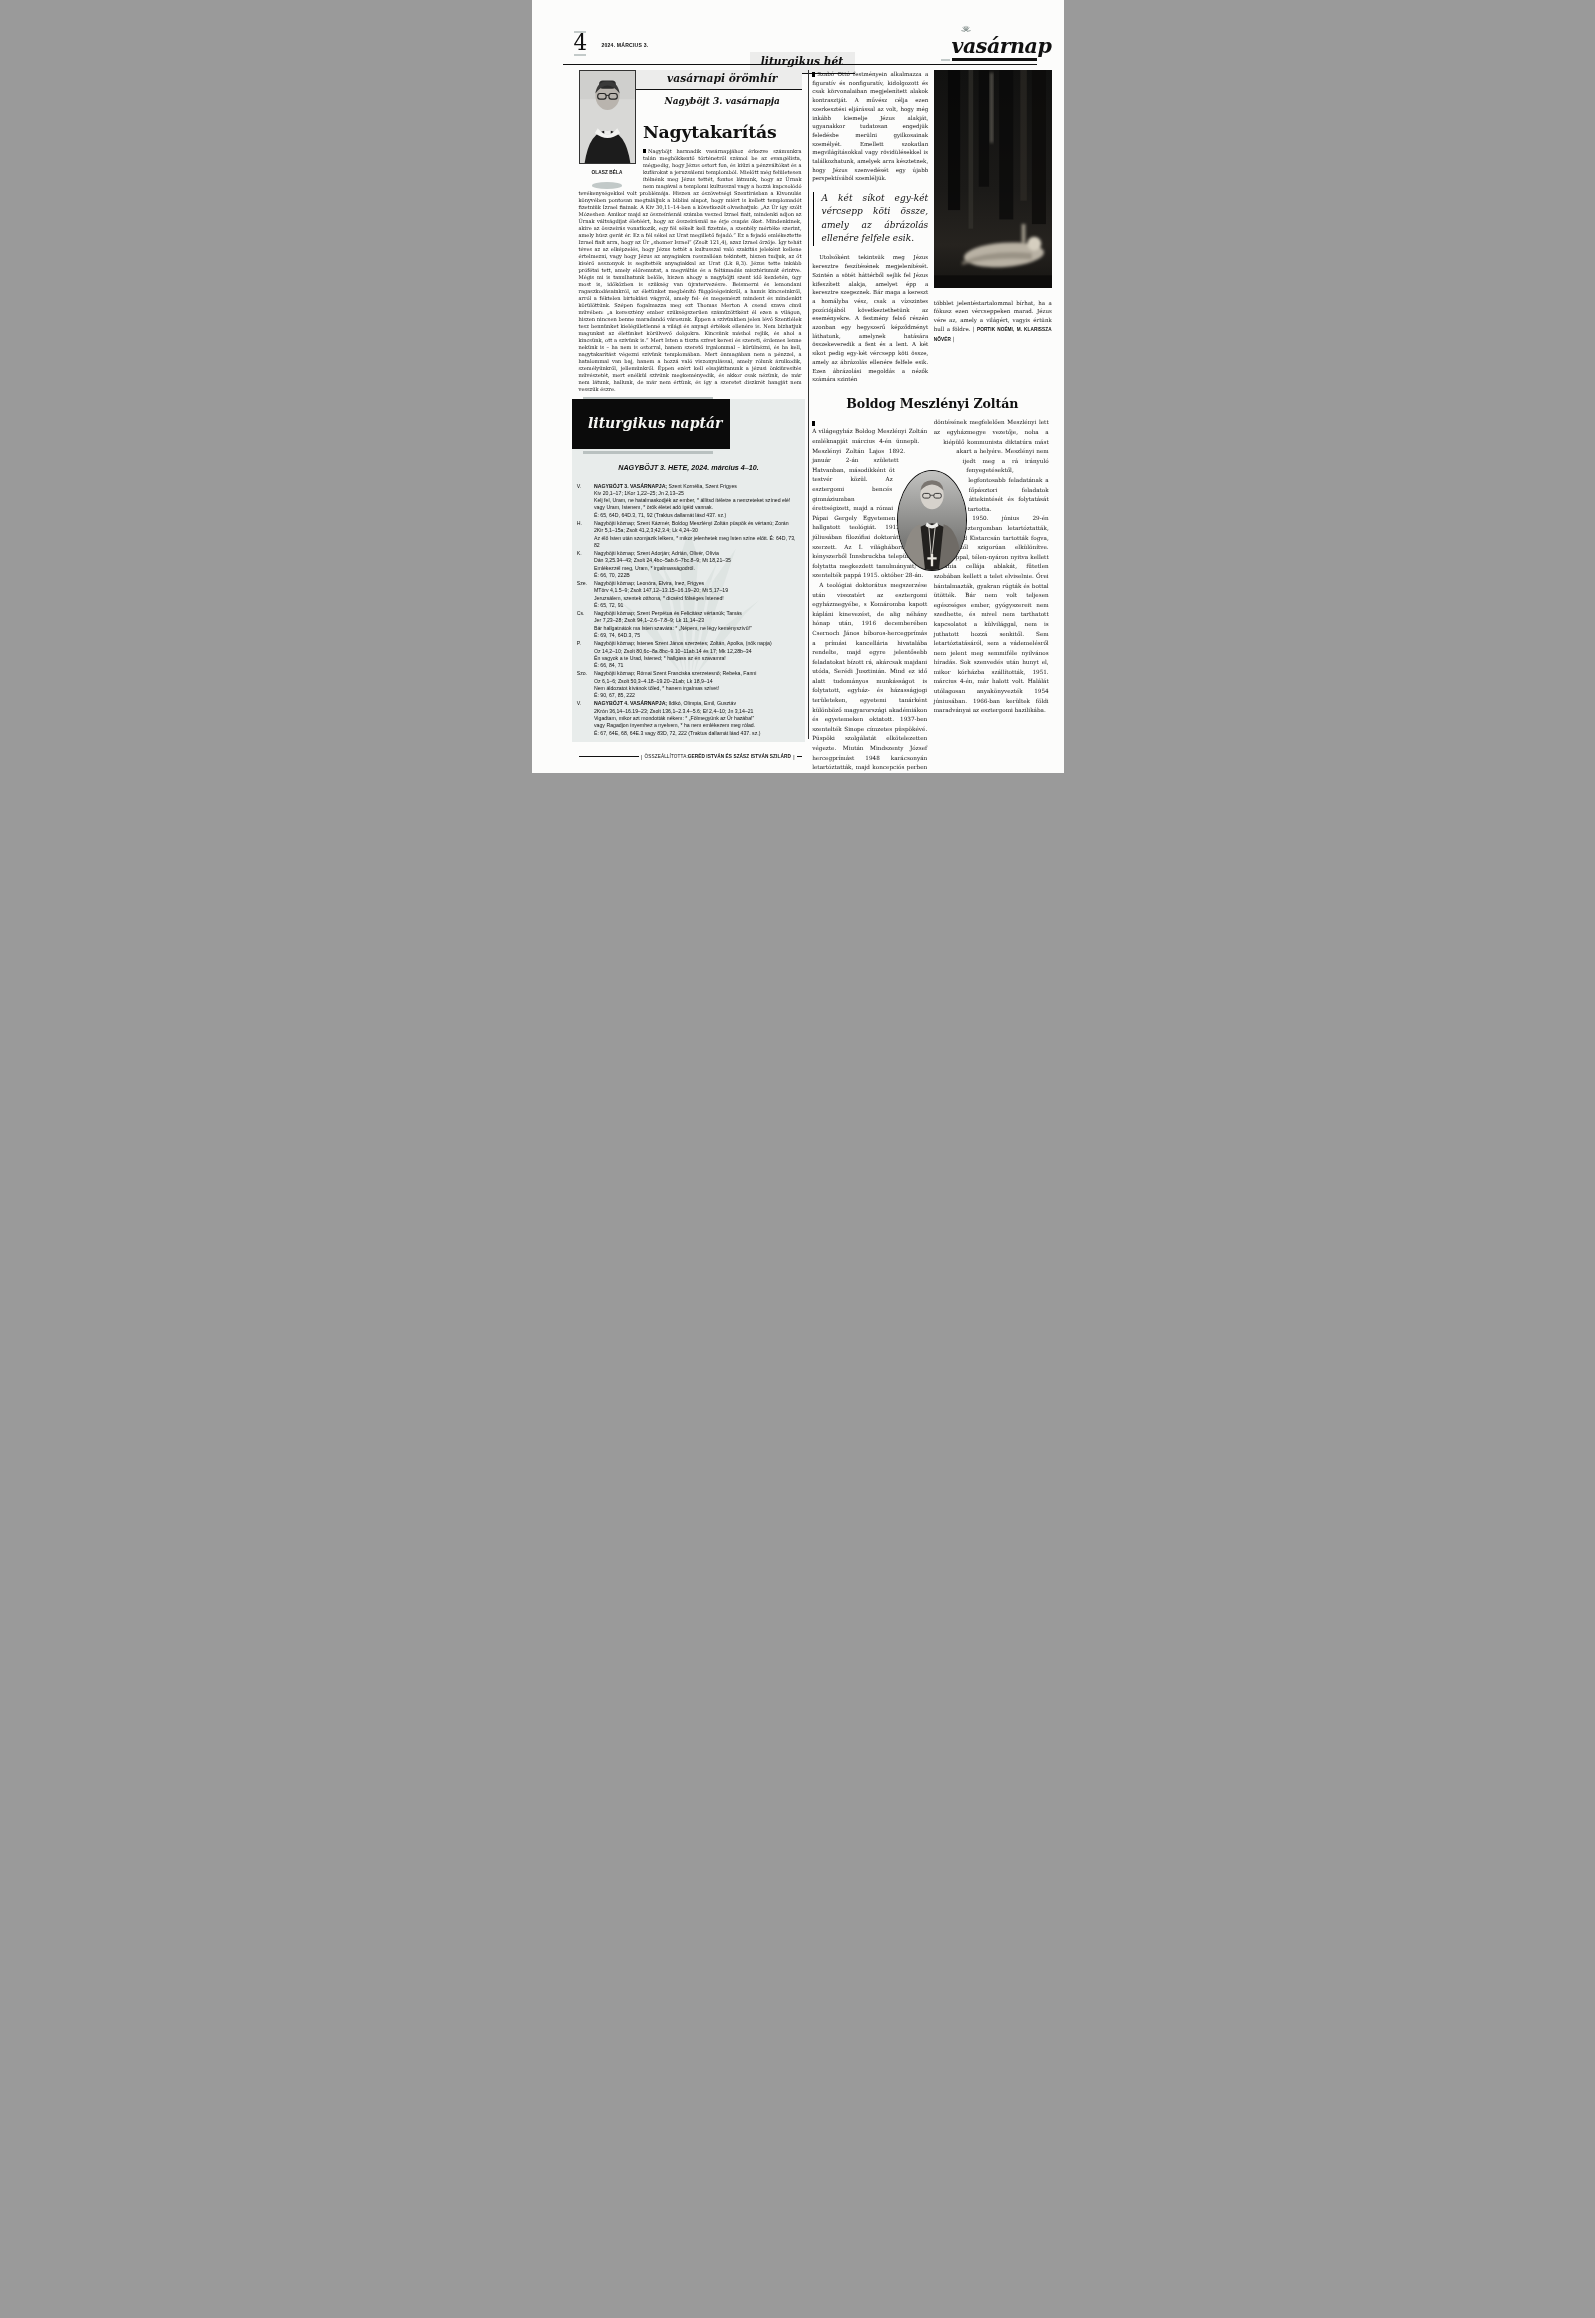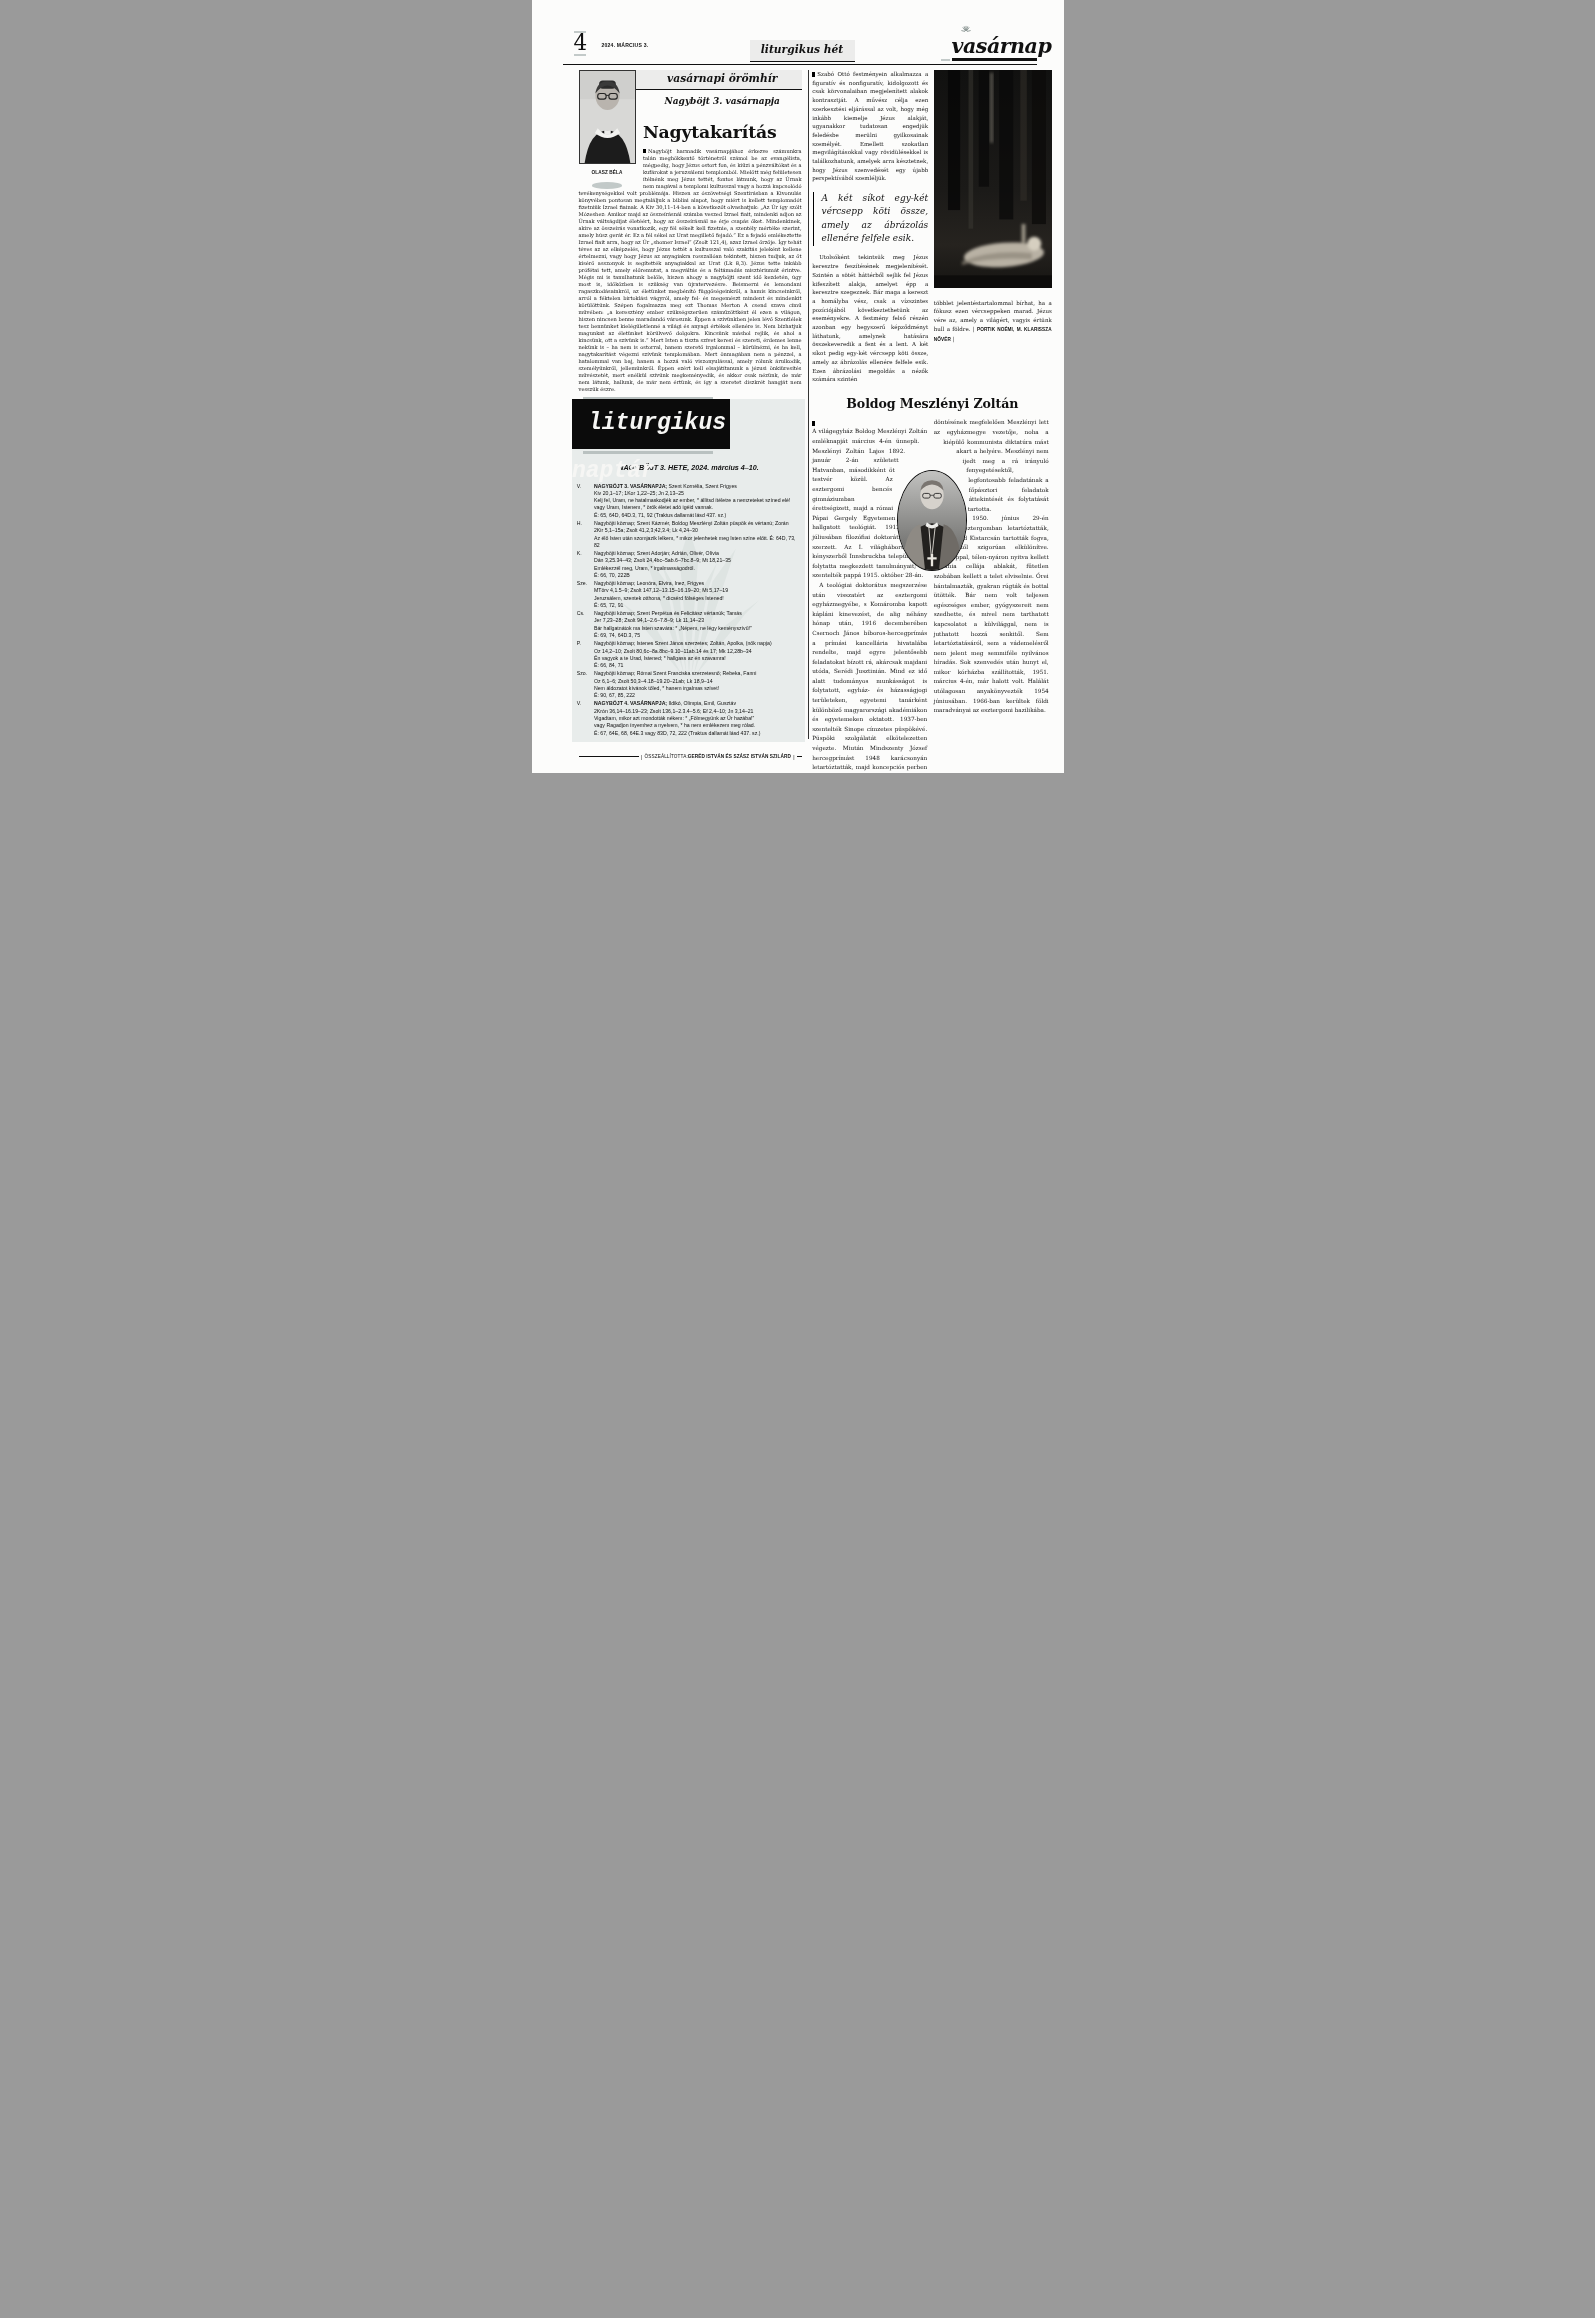--- a/index.html
+++ b/index.html
@@ -8,21 +8,21 @@
         padding:0;box-sizing:border-box;}
   .inner{position:absolute;left:31px;top:0;width:474px;}
 
   
   .hdr{position:relative;height:64px;}
   .pn-wrap{position:absolute;left:8.4px;top:31px;width:18.7px;text-align:center;}
   .pn-bar{width:12px;height:2.3px;background:#c3cac9;margin:0 auto;}
   .page-num{font-size:21.5px;line-height:20.6px;font-weight:400;}
   .page-date{position:absolute;left:39px;top:42px;font-family:"Liberation Sans",sans-serif;
              font-weight:700;font-size:5.1px;letter-spacing:0.2px;}
-  .section-box{position:absolute;left:187px;top:40px;width:105px;height:20.6px;background:#ececeb;
+  .section-box{position:absolute;left:187px;top:52px;width:105px;height:20.6px;background:#ececeb;
                border-bottom:1.9px solid #111;text-align:center;}
   .section-box span{font-style:italic;font-weight:700;font-size:10.7px;line-height:19.6px;}
   .brand{position:absolute;right:0;top:24px;width:85px;text-align:right;margin-top:8px;}
   .brand-word{font-style:italic;font-weight:700;font-size:20.6px;line-height:28px;letter-spacing:-0.5px;}
   .brand-bar{height:2.8px;background:#111;margin-top:-1.9px;position:relative;}
   .brand-bar i{position:absolute;left:-10.3px;top:0.5px;width:8.4px;height:1.9px;background:#c3cac9;}
   .sun{position:absolute;right:65px;top:-7.5px;}
   .hdr-rule{position:absolute;left:0;top:64px;width:474px;height:0.9px;background:#111;}
 
   
@@ -44,21 +44,21 @@
   .a1-body{font-size:5.1px;line-height:7px;text-align:justify;}
   .a1-body::before,.lead::before,.a3-first::before{content:"";display:inline-block;width:2.8px;height:4.7px;
       background:#000;margin-right:2.3px;vertical-align:-0.5px;}
 
   
   .cal{position:relative;margin:6.5px 0 0 -6.5px;width:233px;background:#e8eceb;padding-bottom:4.7px;min-height:327px;}
   .cal-accent{position:absolute;width:130px;height:2.3px;background:#b9c1c0;left:11.2px;}
   .cal-accent.top{top:-2.3px;}
   .cal-accent.bot{top:52px;}
   .cal-kicker{position:relative;background:#0b0b0b;width:158px;height:50px;color:#fff;z-index:2;}
-  .cal-kicker span{font-style:italic;font-weight:700;font-size:23px;line-height:48px;padding-left:16px;color:#f6f6f4;font-family:Liberation Mono, monospace;}
+  .cal-kicker span{font-style:italic;font-weight:700;font-size:14px;line-height:48px;padding-left:16px;color:#f6f6f4;}
   .cal-watermark{position:absolute;left:42px;top:75px;z-index:0;opacity:.55;}
   .cal-sub{position:relative;z-index:1;text-align:center;font-family:"Liberation Sans",sans-serif;
            font-weight:700;font-style:italic;font-size:7.2px;margin:14px 0 10.3px;}
   .cal-entries{position:relative;z-index:1;padding:0 5.6px 0 4.7px;}
   .cal-entry{display:flex;margin-bottom:0.9px;}
   .cal-day{flex:0 0 17.3px;font-family:"Liberation Sans",sans-serif;font-size:5.2px;line-height:7.3px;}
   .cal-body{flex:1;font-family:"Liberation Sans",sans-serif;font-size:5.2px;line-height:7.3px;}
   .cal-lead.b{font-weight:700;}
   .cal-subline{}
 

